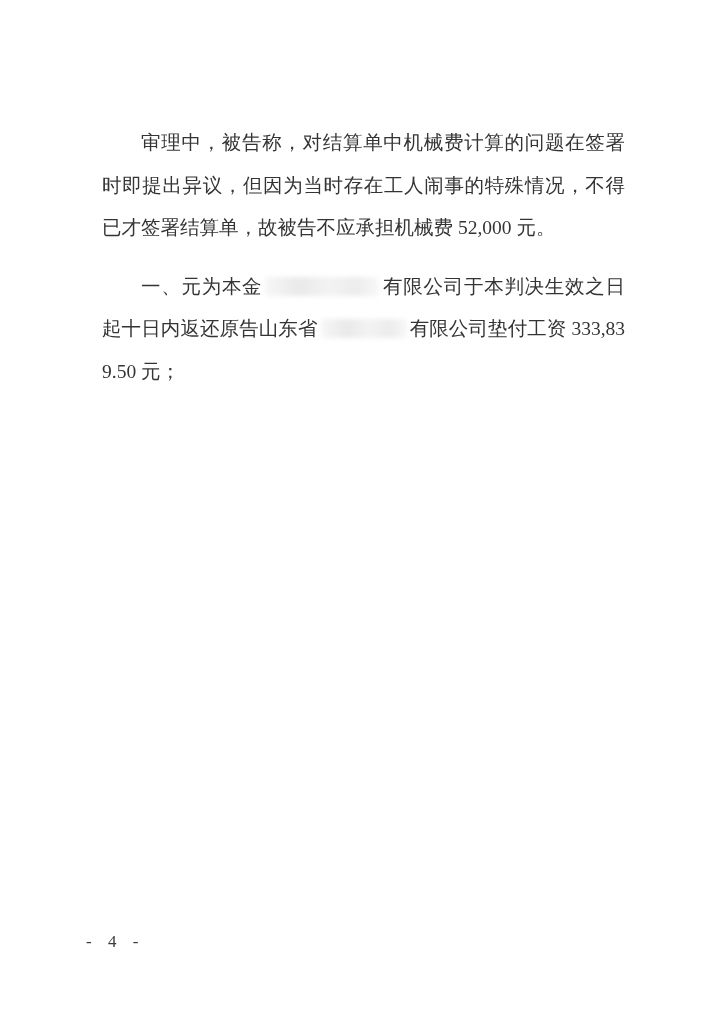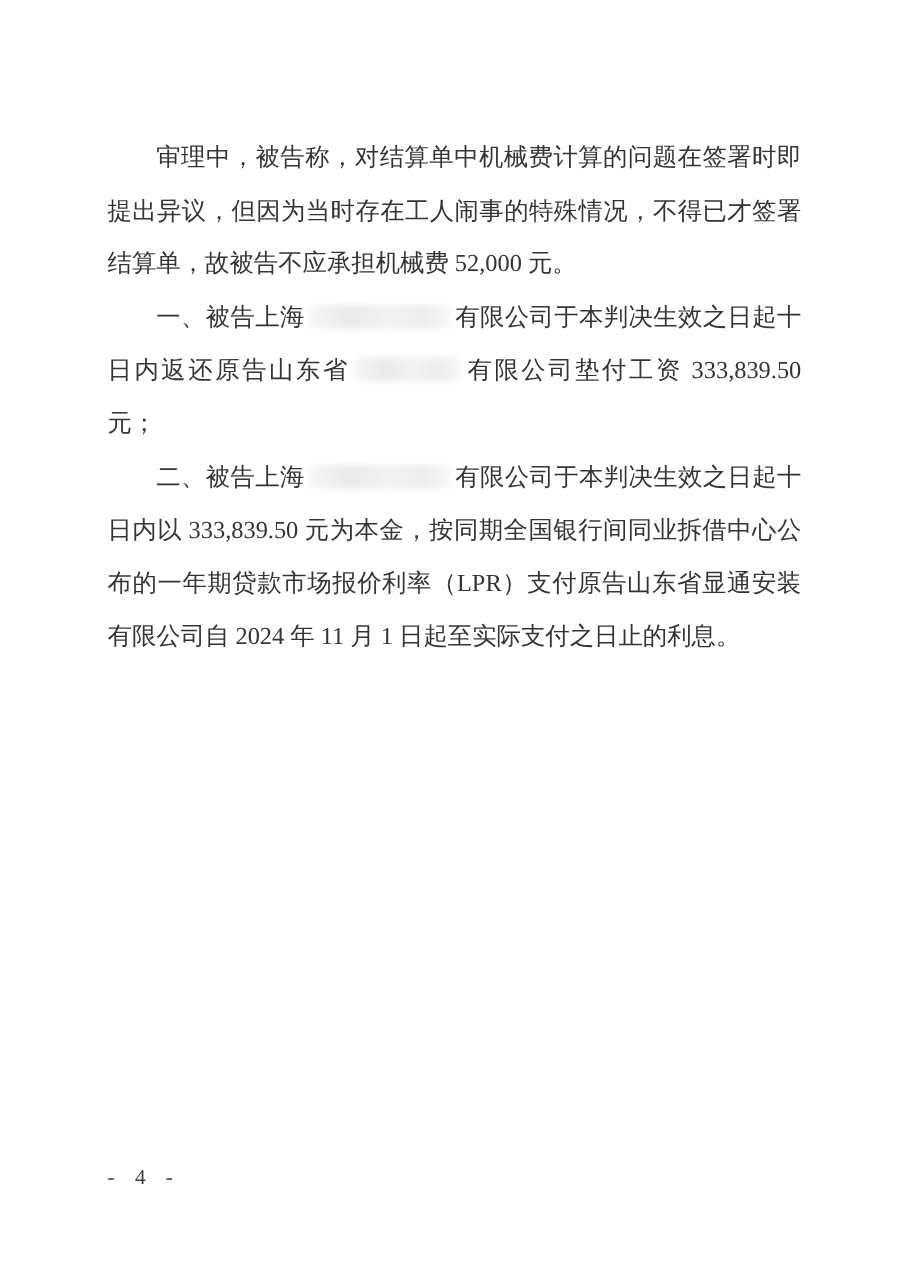--- a/index.html
+++ b/index.html
@@ -19,21 +19,21 @@
     background: #ffffff;
     overflow: hidden;
   }
   .content {
     position: absolute;
     left: 86px;
     top: 106px;
     width: 555px;
   }
   .content p {
-    margin: 0;
+    margin: 16px;
     padding: 0;
     font-size: 19.5px;
     line-height: 42.6px;
     color: #343434;
     text-align: justify;
     text-indent: 2em;
     word-break: break-all;
   }
   .redaction {
     display: inline-block;
@@ -52,17 +52,16 @@
     letter-spacing: 6px;
     color: #3c3c3c;
   }
 </style>
 </head>
 <body>
 
 <div class="page">
   <div class="content" id="paragraphs">
       <p><span>审理中，被告称，对结算单中机械费计算的问题在签署时即提出异议，但因为当时存在工人闹事的特殊情况，不得已才签署结算单，故被告不应承担机械费 52,000 元。</span></p>
-      <p><span>一、被告上海</span><span class="redaction" style="width: 114px;"></span><span>有限公司于本判决生效之日起十日内返还原告山东省</span><span class="redaction" style="width: 86px;"></span><span>有限公司垫付工资 333,839.50 元；</span></p>
-      <p><span>二、被告上海</span><span class="redaction" style="width: 114px;"></span><span>有限公司于本判决生效之日起十日内以 333,839.50 元为本金，按同期全国银行间同业拆借中心公布的一年期贷款市场报价利率（LPR）支付原告山东省显通安装有限公司自 2024 年 11 月 1 日起至实际支付之日止的利息。</span></p>
+      <p><span>一、元为本金</span><span class="redaction" style="width: 114px;"></span><span>有限公司于本判决生效之日起十日内返还原告山东省</span><span class="redaction" style="width: 86px;"></span><span>有限公司垫付工资 333,839.50 元；</span></p>
     </div>
   <div class="footer">- 4 -</div>
 </div>
 
 </body></html>

